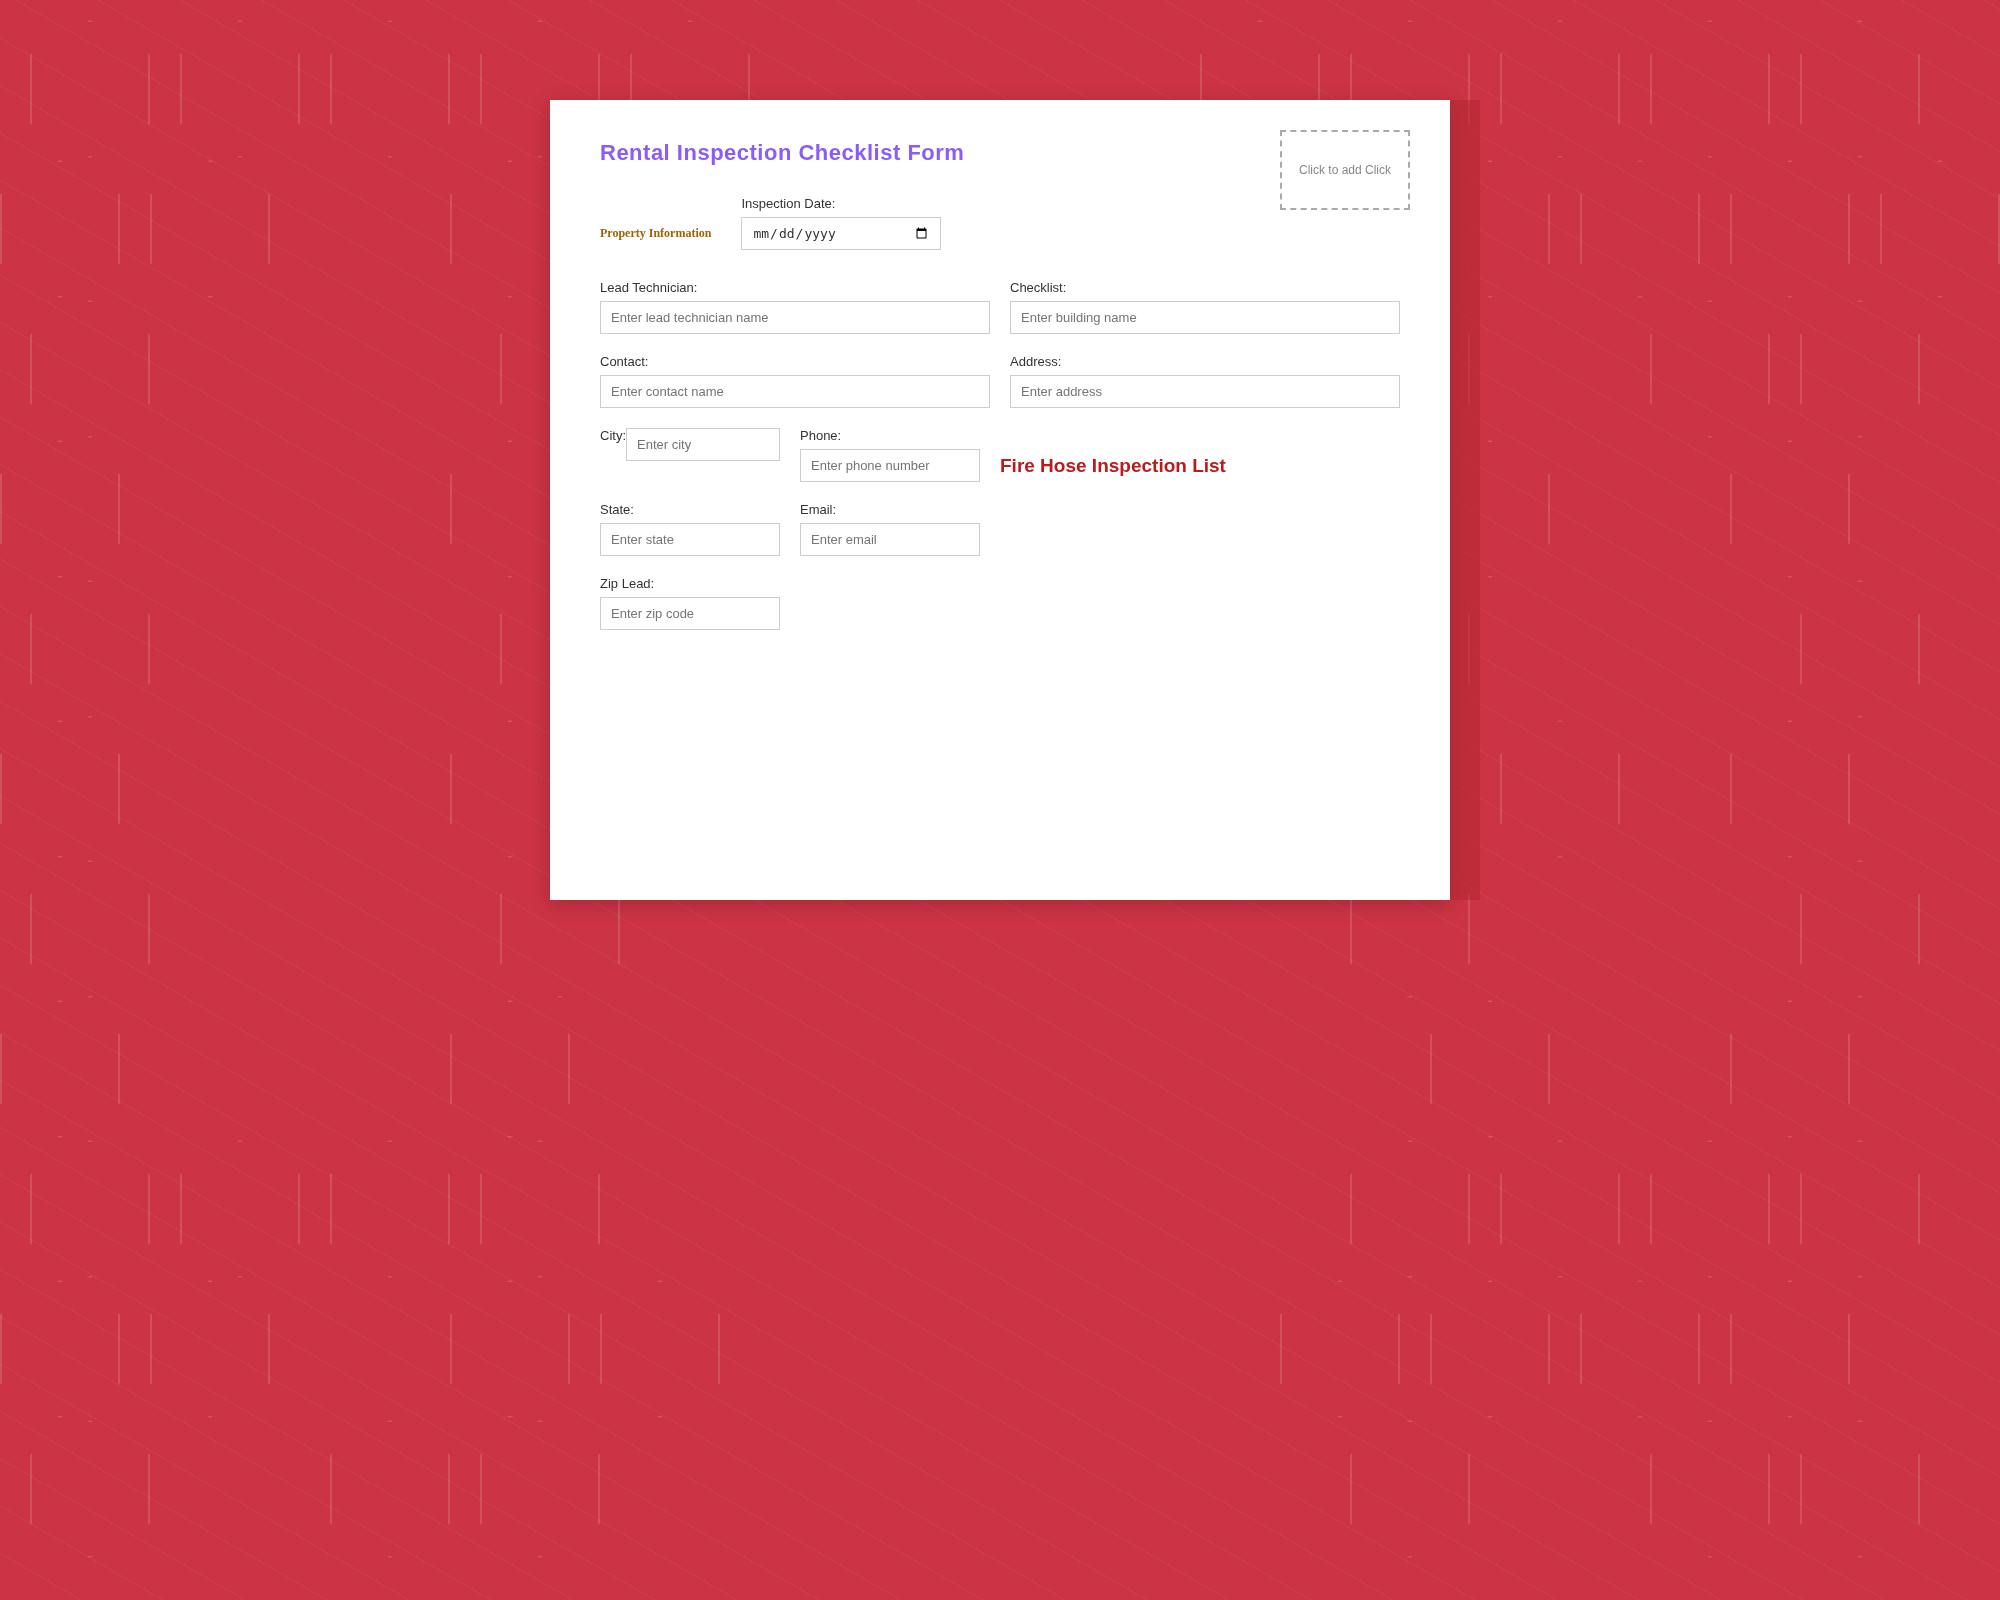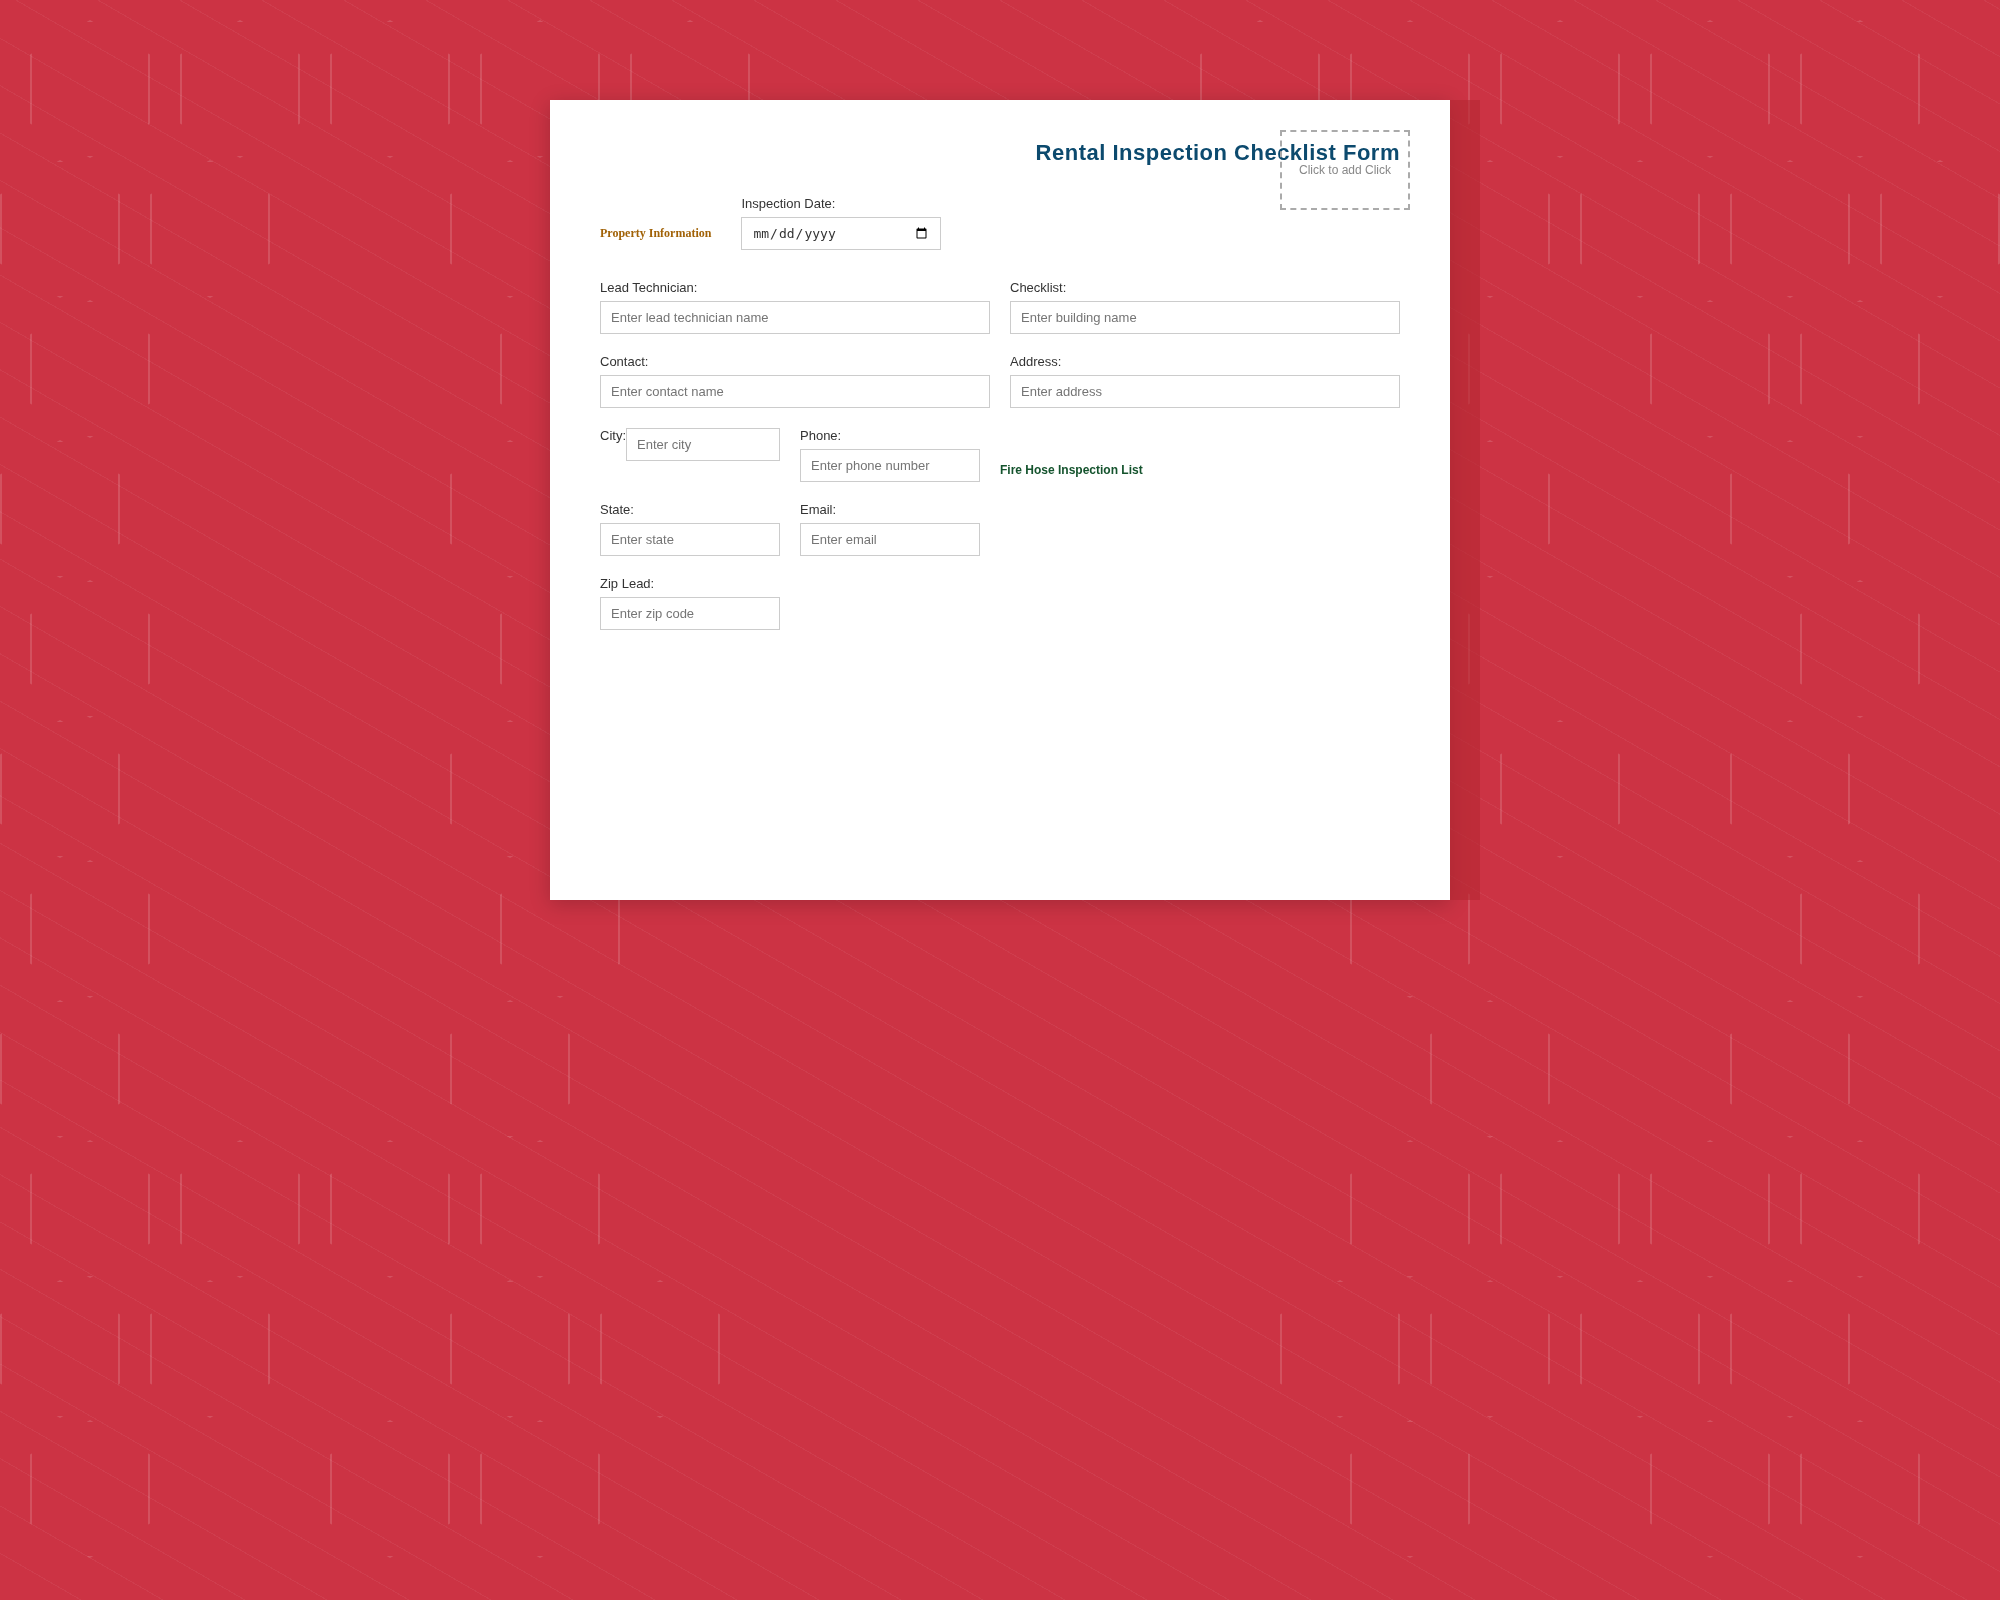--- a/index.html
+++ b/index.html
@@ -56,24 +56,24 @@
       content: '';
       position: absolute;
       right: -30px;
       top: 0;
       width: 30px;
       height: 100%;
       background: rgba(180, 40, 50, 0.6);
     }
 
     .form-title {
-      text-align: right;
+      text-align: left;
       font-size: 22px;
       font-weight: bold;
-      color: #0c4a6e;
+      color: #8b5cf6;
       margin-bottom: 30px;
       letter-spacing: 0.5px;
     }
 
     .logo-box {
       position: absolute;
       top: 30px;
       right: 40px;
       width: 130px;
       height: 80px;
@@ -157,23 +157,23 @@
       flex-direction: row;
     }
 
     .col-phone {
       width: 180px;
       display: flex;
       flex-direction: column;
     }
 
     .fire-hose-label {
-      font-size: 12px;
+      font-size: 19px;
       font-weight: bold;
-      color: #14532d;
+      color: #b91c1c;
       align-self: flex-end;
       padding-bottom: 5px;
       flex: 1;
     }
 
     .state-email-row {
       display: flex;
       gap: 20px;
       margin-bottom: 20px;
       align-items: flex-start;

